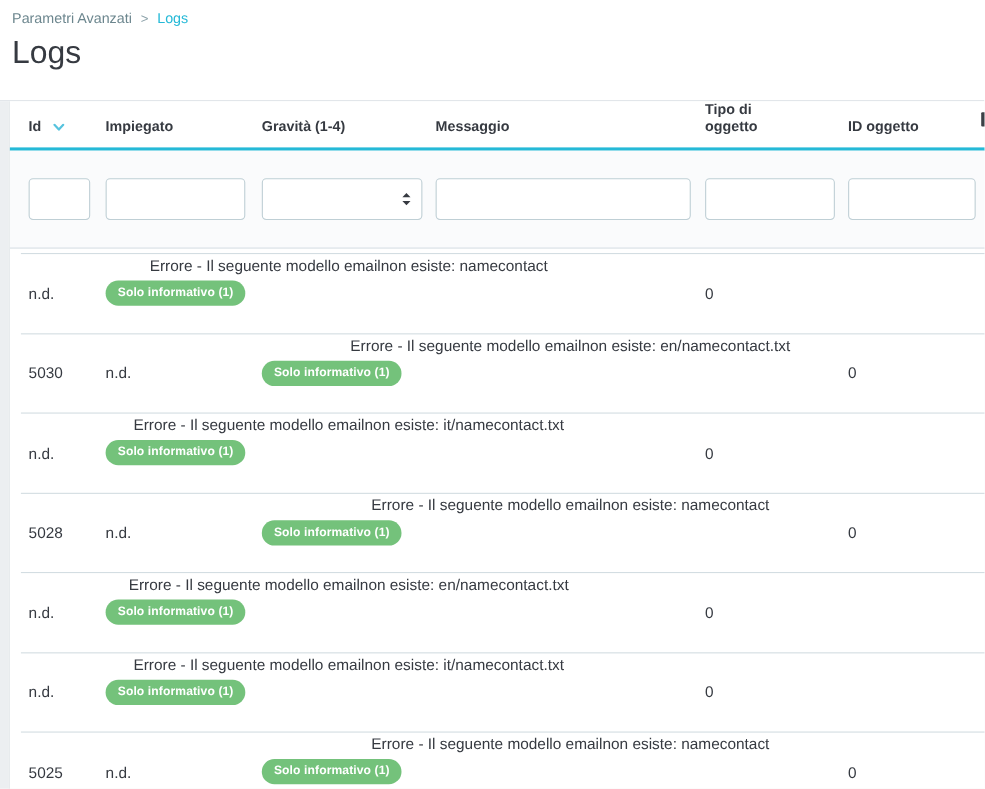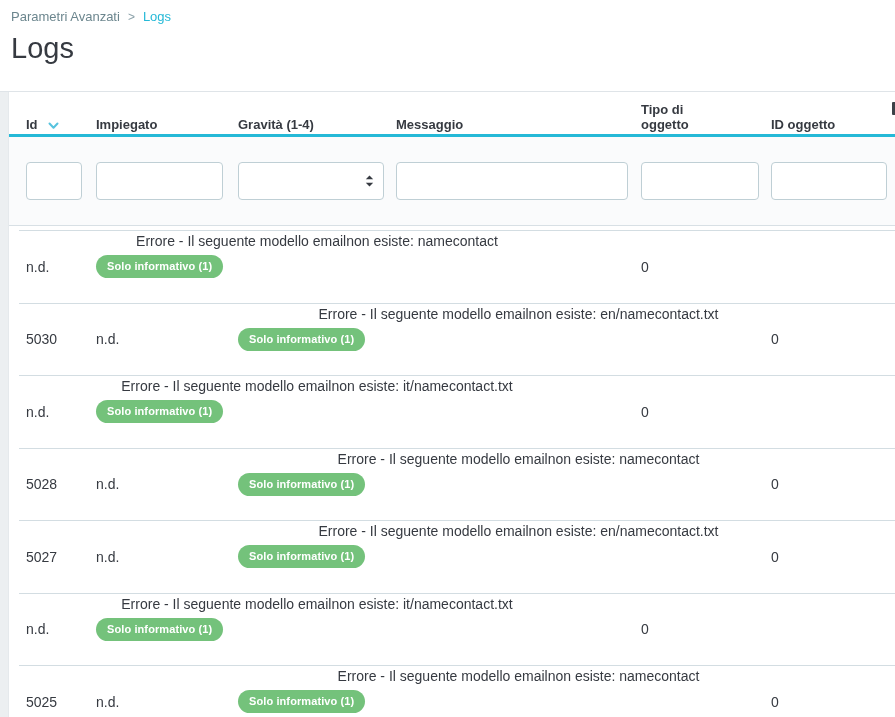--- a/index.html
+++ b/index.html
@@ -25,21 +25,21 @@
   .page-title{margin-top:8px;font-size:29px;font-weight:400;color:var(--text);}
 
   
   .content{height:641px;background:var(--page-bg);padding-left:8px;}
   .card{position:relative;height:100%;width:930px;background:#fff;border-left:1px solid #e5e9ec;}
 
   .grid-cols{display:grid;grid-template-columns:70px 142px 158px 245px 130px 121px 1fr;}
 
   
   .head-row{padding-left:17px;height:45px;border-bottom:3px solid var(--accent);align-items:end;}
-  .head-cell{display:flex;align-items:flex-end;padding-bottom:2px;font-size:13px;font-weight:700;color:var(--text);line-height:15px;}
+  .head-cell{display:flex;align-items:flex-end;padding-bottom:14px;font-size:13px;font-weight:700;color:var(--text);line-height:15px;}
   .head-cell .label{white-space:pre-line;}
   .head-cell.wrap .label{max-width:64px;}
   .sort-icon{margin-left:10px;display:inline-flex;align-items:center;padding-bottom:2px;cursor:pointer;}
 
   
   .filter-row{padding-left:17px;height:89px;background:var(--filter-bg);border-bottom:1px solid #d8e0e5;align-items:center;}
   .filter-cell{display:flex;align-items:center;}
   .f-input{height:38px;border:1px solid var(--input-border);border-radius:4px;background:#fff;font-family:inherit;font-size:14px;color:var(--text);padding:0 9px;outline:none;}
   .select-wrap{position:relative;display:inline-flex;align-items:center;}
   .f-select{appearance:none;-webkit-appearance:none;height:38px;width:146px;border:1px solid var(--input-border);border-radius:4px;background:#fff;font-family:inherit;font-size:14px;color:var(--text);padding:0 26px 0 9px;outline:none;}
@@ -185,21 +185,20 @@
         <div class="cell cell-msg">
           <div>Errore - Il seguente modello email</div>
           <div>non esiste: namecontact</div>
         </div>
         <div class="cell"></div>
         <div class="cell">0</div>
         <div class="cell"></div>
       </div>
 
       <div class="grid-cols row">
-        <div class="cell">5027</div>
         <div class="cell">n.d.</div>
         <div class="cell">
           <span class="badge">Solo informativo (1)</span>
         </div>
         <div class="cell cell-msg">
           <div>Errore - Il seguente modello email</div>
           <div>non esiste: en/namecontact.txt</div>
         </div>
         <div class="cell"></div>
         <div class="cell">0</div>

